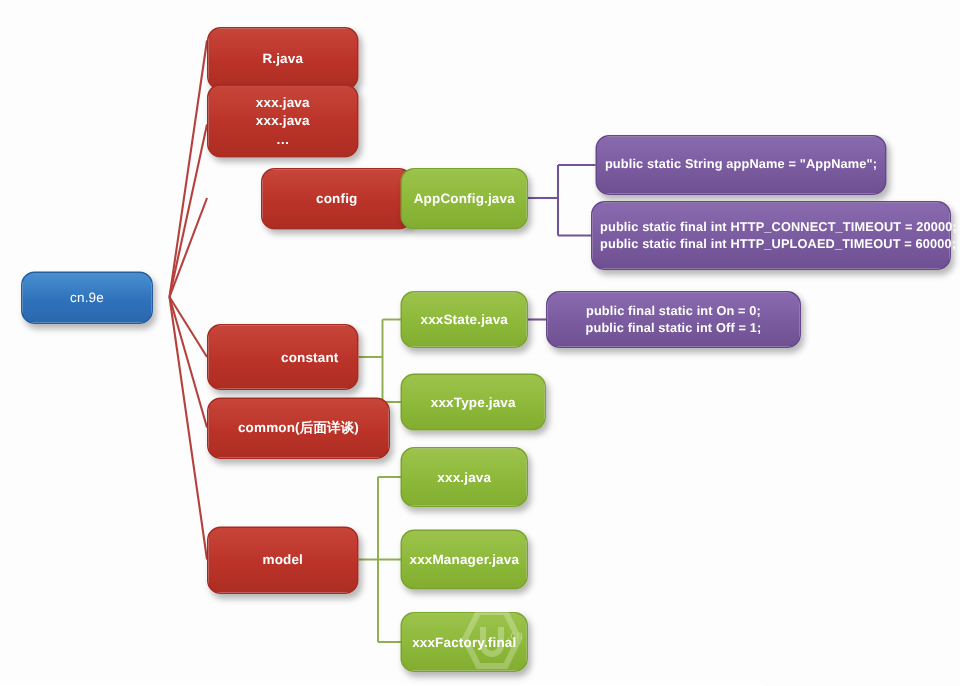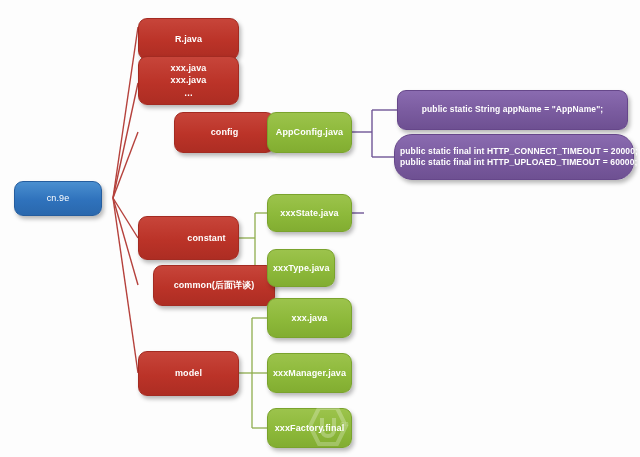--- a/index.html
+++ b/index.html
@@ -143,65 +143,71 @@
   </div>
 
   <div class="node node-red" style="left:138px; top:112px; width:101px; height:41px;margin-left:36px;">
     <span class="lines">config</span>
   </div>
 
   <div class="node node-red" style="left:138px; top:216px; width:101px; height:44px;padding-left:36px;">
     <span class="lines">constant</span>
   </div>
 
-  <div class="node node-red" style="left:138px; top:265px; width:122px; height:41px;margin-left:15px;">
+  <div class="node node-red" style="left:138px; top:265px; width:122px; height:41px;">
     <span class="lines">common(后面详谈)</span>
   </div>
 
   <div class="node node-red" style="left:138px; top:351px; width:101px; height:45px;">
     <span class="lines">model</span>
   </div>
 
   <div class="node node-green" style="left:267px; top:194px; width:85px; height:38px;">
     <span class="lines">xxxState.java</span>
   </div>
 
   <div class="node node-green" style="left:267px; top:112px; width:85px; height:41px;">
     <span class="lines">AppConfig.java</span>
   </div>
 
-  <div class="node node-green" style="left:267px; top:249px; width:68px; height:38px;text-align:right;">
+  <div class="node node-green" style="left:267px; top:249px; width:97px; height:38px;">
     <span class="lines">xxxType.java</span>
   </div>
 
   <div class="node node-green" style="left:267px; top:298px; width:85px; height:40px;">
     <span class="lines">xxx.java</span>
   </div>
 
   <div class="node node-green" style="left:267px; top:353px; width:85px; height:40px;">
     <span class="lines">xxxManager.java</span>
   </div>
 
   <div class="node node-green" style="left:267px; top:408px; width:85px; height:40px;">
     <span class="lines">xxxFactory.final</span>
   </div>
 
-  <div class="node node-purple" style="left:397px; top:90px; width:231px; height:40px;">
+  <div class="node node-purple" style="left:397px; top:90px; width:194px; height:40px;">
     <span class="lines">
       <span class="ln">public static String  appName = "AppName";</span>
     </span>
   </div>
 
-  <div class="node node-purple" style="left:394px; top:134px; width:240px; height:46px;border-radius:18px;">
+  <div class="node node-purple" style="left:394px; top:134px; width:240px; height:46px;">
     <span class="lines">
       <span class="ln">public static final int HTTP_CONNECT_TIMEOUT = 20000;</span>
       <span class="ln">public static final int HTTP_UPLOAED_TIMEOUT = 60000;</span>
     </span>
   </div>
 
+  <div class="node node-purple" style="left:364px; top:194px; width:170px; height:38px;">
+    <span class="lines">
+      <span class="ln">public final static int On = 0;</span>
+      <span class="ln">public final static int Off = 1;</span>
+    </span>
+  </div>
 
   <svg id="watermark" viewBox="0 0 64 50" aria-hidden="true">
     <polygon points="21,4 39,4 48,22 39,40 21,40 12,22" fill="none" stroke="#ffffff" stroke-width="4" opacity="0.55"></polygon>
     <path d="M24,14 L24,26 a6,6 0 0 0 12,0 L36,14" fill="none" stroke="#ffffff" stroke-width="4" opacity="0.6"></path>
     <text x="40" y="22" font-family="'Liberation Sans', sans-serif" font-size="8" fill="#ffffff" opacity="0.7">.cn</text>
   </svg>
 
 </div>
 
 </body></html>

